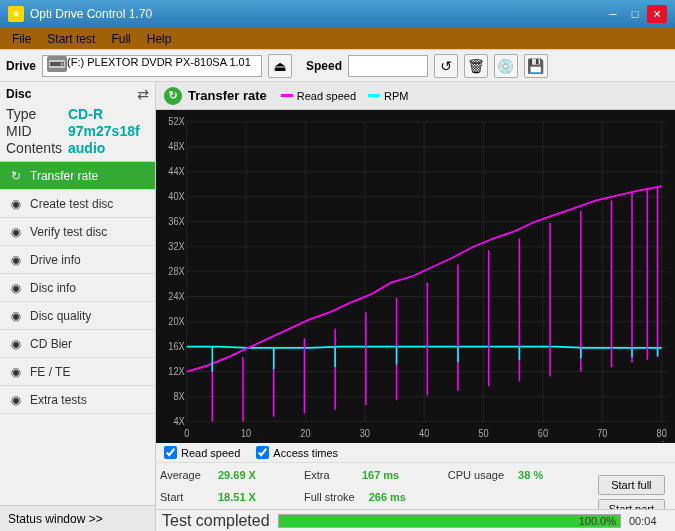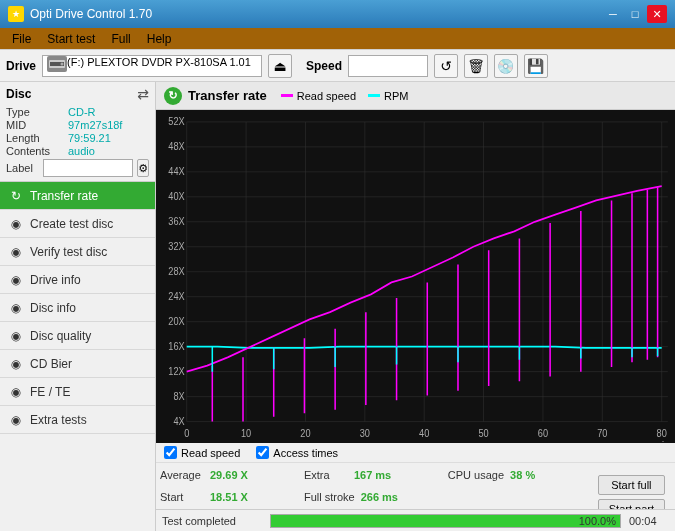--- a/index.html
+++ b/index.html
@@ -79,23 +79,23 @@
       padding: 4px 6px;
     }
     .disc-header {
       display: flex;
       justify-content: space-between;
       align-items: center;
       margin-bottom: 4px;
     }
     .disc-title { font-weight: bold; font-size: 12px; }
     .disc-arrow { cursor: pointer; font-size: 14px; color: #555; }
-    .disc-row { display: flex; margin-bottom: 1px; font-size: 11px; }
+    .disc-row { display: flex; margin-bottom: 1px; font-size: 14px; }
     .disc-key { color: #333; width: 62px; }
-    .disc-val { color: #00aaaa; font-weight: normal; text-align: right; }
+    .disc-val { color: #00aaaa; font-weight: bold; text-align: right; }
     .label-input-row { display: flex; align-items: center; gap: 4px; margin-top: 2px; }
     .label-input { border: 1px solid #aaa; height: 18px; width: 90px; font-size: 10px; padding: 0 2px; }
     .label-gear { width: 18px; height: 18px; background: #f0f0f0; border: 1px solid #aaa; border-radius: 2px; display: flex; align-items: center; justify-content: center; cursor: pointer; font-size: 11px; }
 
     
     .nav-items { flex: 1; overflow: hidden; }
     .nav-item {
       height: 28px;
       display: flex;
       align-items: center;
@@ -129,21 +129,21 @@
       left: 0;
       right: 0;
       height: 22px;
       background: #f0f0f0;
       border-top: 1px solid #ccc;
       display: flex;
       align-items: center;
       padding: 0 6px;
       gap: 8px;
     }
-    .status-text { font-size: 11px; color: #333; min-width: 100px; }
+    .status-text { font-size: 16px; color: #333; min-width: 100px; }
     .progress-bar-container { flex: 1; height: 14px; border: 1px solid #aaa; background: #e0e0e0; position: relative; }
     .progress-bar-fill { height: 100%; background: #33cc33; }
     .progress-percent { font-size: 11px; position: absolute; right: 4px; top: 0; bottom: 0; display: flex; align-items: center; color: #333; }
     .status-time { font-size: 11px; color: #333; min-width: 40px; }
 
     
     .content-area {
       flex: 1;
       display: flex;
       flex-direction: column;
@@ -182,21 +182,21 @@
       display: flex;
       align-items: center;
       padding: 3px 8px;
       gap: 16px;
       border-bottom: 1px solid #ddd;
     }
     .checkbox-item { display: flex; align-items: center; gap: 4px; font-size: 11px; }
     .checkbox-item input[type=checkbox] { margin: 0; }
     .burst-rate-val { color: #33aa33; font-weight: bold; margin-left: 4px; }
     .stat-col { flex: 1; display: flex; flex-direction: column; gap: 2px; }
-    .stat-row { display: flex; align-items: center; gap: 6px; height: 20px; font-size: 11px; }
+    .stat-row { display: flex; align-items: center; gap: 14px; height: 20px; font-size: 11px; }
     .stat-label { color: #333; min-width: 44px; }
     .stat-val { color: #33aa33; font-weight: bold; min-width: 54px; }
 
     .buttons-col { display: flex; flex-direction: column; gap: 4px; justify-content: center; padding: 4px 6px; }
     .action-btn {
       background: #e8e8e8;
       border: 1px solid #aaa;
       padding: 3px 10px;
       font-size: 11px;
       cursor: pointer;
@@ -258,31 +258,22 @@
       </div>
       <div class="disc-row">
         <span class="disc-key">Type</span>
         <span class="disc-val">CD-R</span>
       </div>
       <div class="disc-row">
         <span class="disc-key">MID</span>
         <span class="disc-val">97m27s18f</span>
       </div>
       <div class="disc-row">
-        <span class="disc-key">Length</span>
-        <span class="disc-val">79:59.21</span>
-      </div>
-      <div class="disc-row">
         <span class="disc-key">Contents</span>
         <span class="disc-val">audio</span>
-      </div>
-      <div class="label-input-row">
-        <span class="disc-key">Label</span>
-        <input class="label-input" type="text" value="" style="">
-        <div class="label-gear">⚙</div>
       </div>
     </div>
 
     <div class="nav-items">
       <div class="nav-item active">
         <div class="nav-icon">↻</div>
         <span>Transfer rate</span>
       </div>
       <div class="nav-item">
         <div class="nav-icon">◉</div>
@@ -311,20 +302,23 @@
       <div class="nav-item">
         <div class="nav-icon">◉</div>
         <span>FE / TE</span>
       </div>
       <div class="nav-item">
         <div class="nav-icon">◉</div>
         <span>Extra tests</span>
       </div>
     </div>
 
+    <div class="status-window-btn">
+      <span>Status window &gt;&gt;</span>
+    </div>
   </div>
 
   <div class="content-area">
 
     <div class="chart-header">
       <div class="chart-header-icon">↻</div>
       <span class="chart-header-title">Transfer rate</span>
       <div class="legend">
         <div class="legend-item">
           <div class="legend-dot pink"></div>

